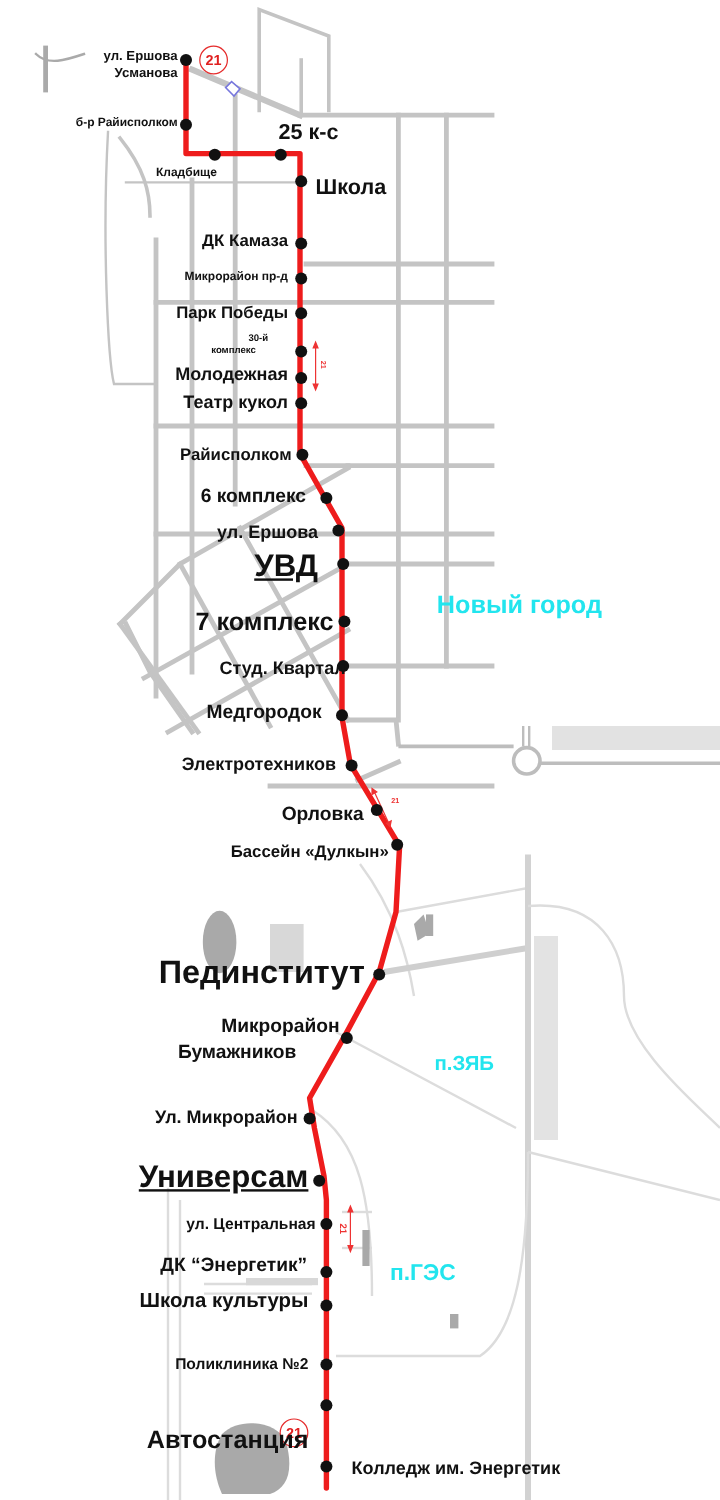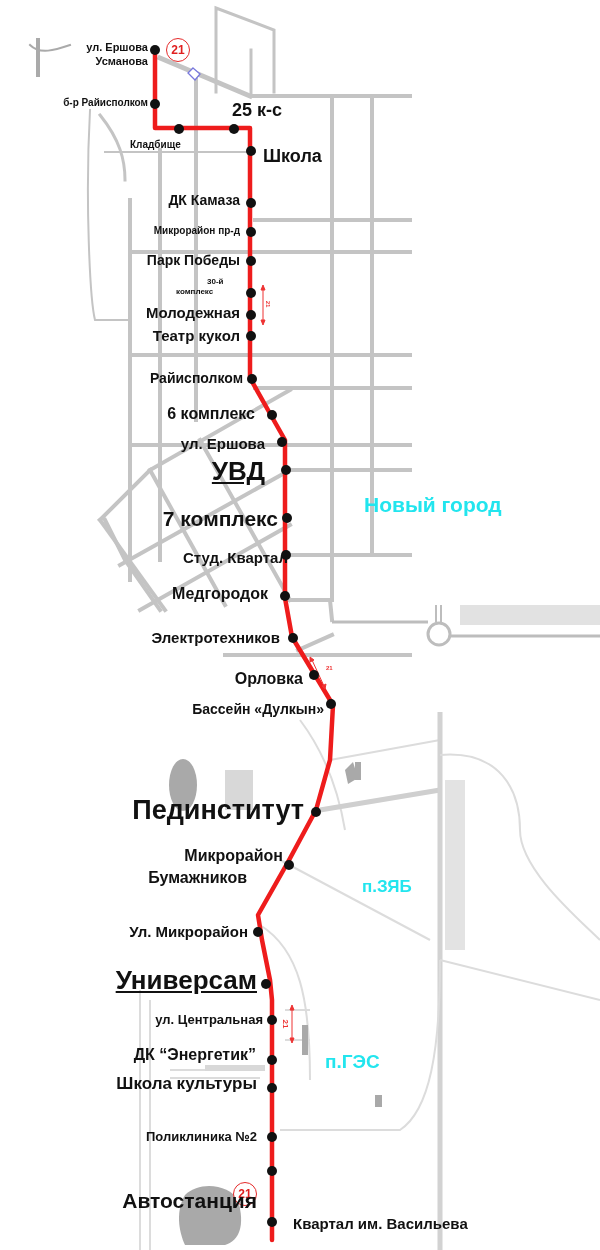--- a/index.html
+++ b/index.html
@@ -184,17 +184,17 @@
 <div class="lbl r" style="right:296px;top:797px;font-size:27px;">Пединститут</div>
 <div class="lbl r" style="right:317px;top:848px;font-size:16px;">Микрорайон</div>
 <div class="lbl r" style="right:353px;top:870px;font-size:16px;">Бумажников</div>
 <div class="lbl r" style="right:352px;top:924px;font-size:15px;">Ул. Микрорайон</div>
 <div class="lbl r" style="right:343px;top:967px;font-size:26px;text-decoration:underline;">Универсам</div>
 <div class="lbl r" style="right:337px;top:1013px;font-size:13px;">ул. Центральная</div>
 <div class="lbl r" style="right:344px;top:1047px;font-size:16px;">ДК “Энергетик”</div>
 <div class="lbl r" style="right:343px;top:1075px;font-size:17px;">Школа культуры</div>
 <div class="lbl r" style="right:343px;top:1130px;font-size:13px;">Поликлиника №2</div>
 <div class="lbl r" style="right:343px;top:1158px;font-size:21px;margin-top:32px;">Автостанция</div>
-<div class="lbl" style="left:293px;top:1216px;font-size:15px;">Квартал им. Васильева</div>
+<div class="lbl" style="left:293px;top:1216px;font-size:15px;">Колледж им. Энергетик</div>
 
 <div class="area" style="left:364px;top:494px;font-size:21px;">Новый город</div>
 <div class="area" style="left:362px;top:878px;font-size:17px;">п.ЗЯБ</div>
 <div class="area" style="left:325px;top:1052px;font-size:19px;">п.ГЭС</div>
 
 </body></html>

